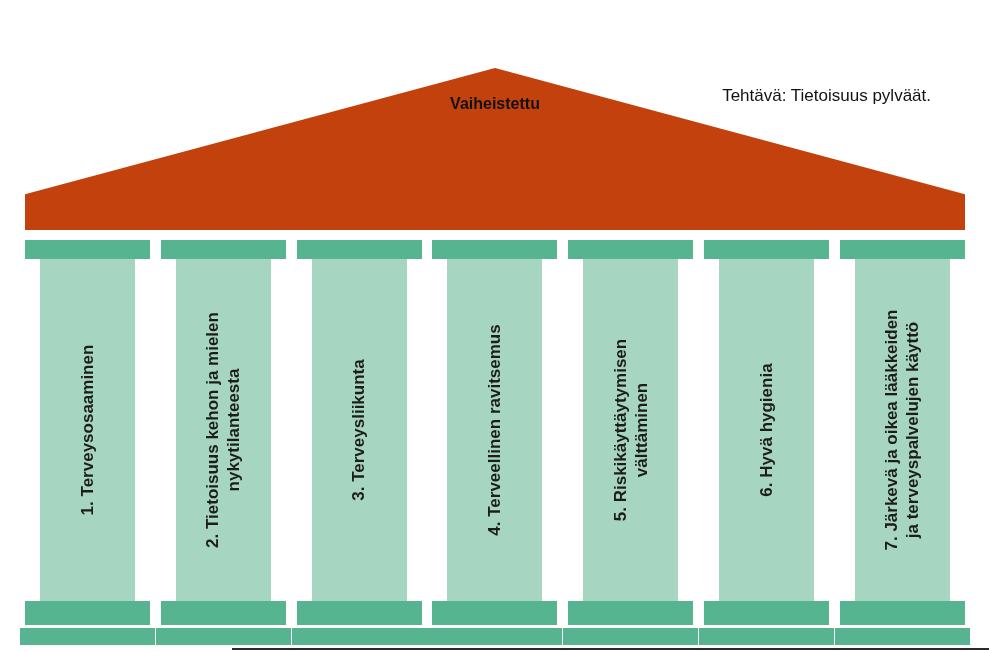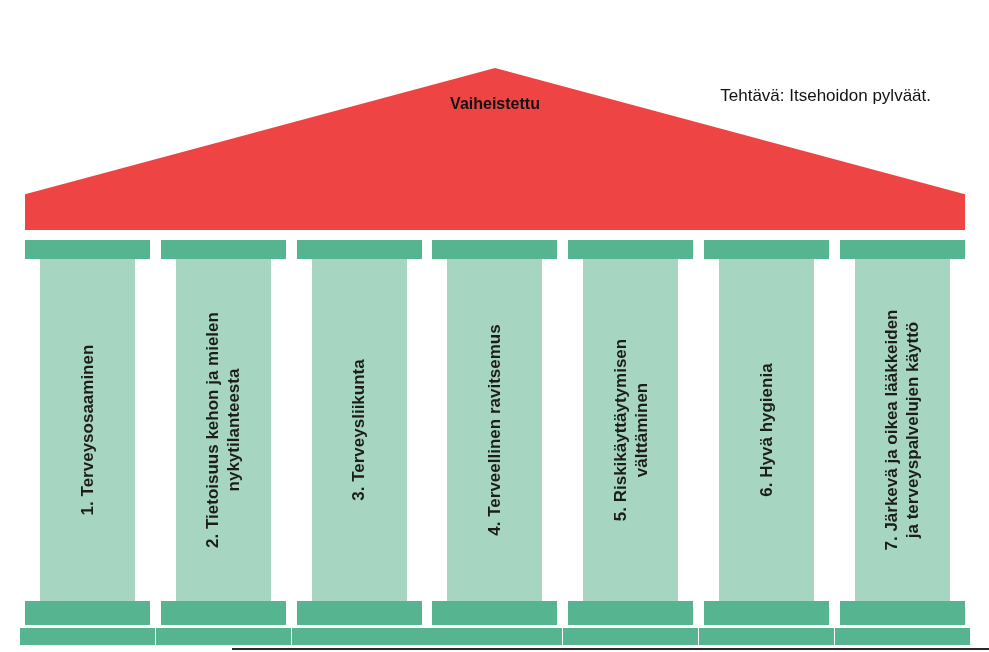--- a/index.html
+++ b/index.html
@@ -14,21 +14,21 @@
     overflow: hidden;
   }
 
   
   .roof {
     position: absolute;
     left: 25px;
     top: 68px;
     width: 940px;
     height: 162px;
-    background: #ef4444;
+    background: #c2410c;
     clip-path: polygon(50% 0%, 100% 78%, 100% 100%, 0% 100%, 0% 78%);
   }
   .stage-label {
     position: absolute;
     top: 27px;
     left: 0;
     width: 100%;
     text-align: center;
     font-size: 16px;
     font-weight: bold;
@@ -118,21 +118,21 @@
     top: 648px;
     height: 2px;
     background: #2a2a2a;
   }
 </style>
 </head>
 <body>
 
 <div class="page">
 
-  <div class="task-label">Tehtävä: Itsehoidon pylväät.</div>
+  <div class="task-label">Tehtävä: Tietoisuus pylväät.</div>
 
   <div class="roof">
     <div class="stage-label">Vaiheistettu</div>
   </div>
 
   <div class="pillars">
 
     <div class="pillar">
       <div class="capital"></div>
       <div class="shaft"></div>

